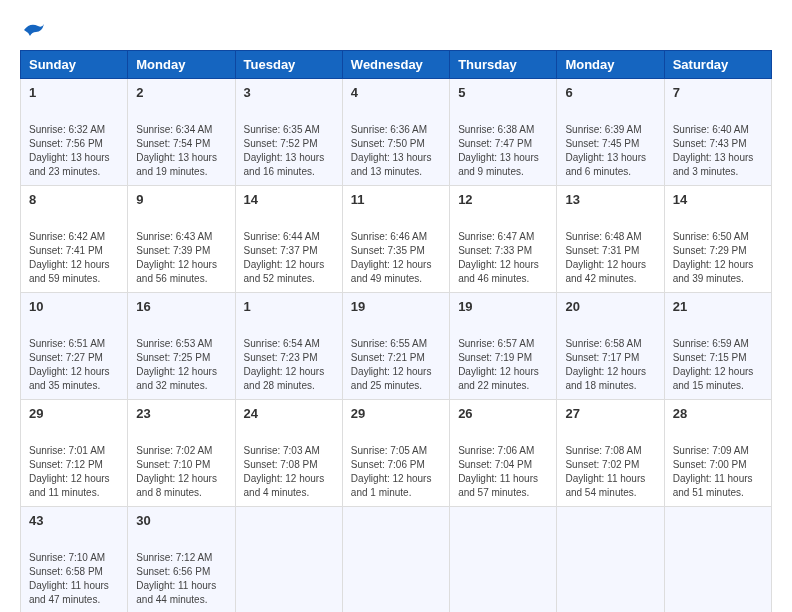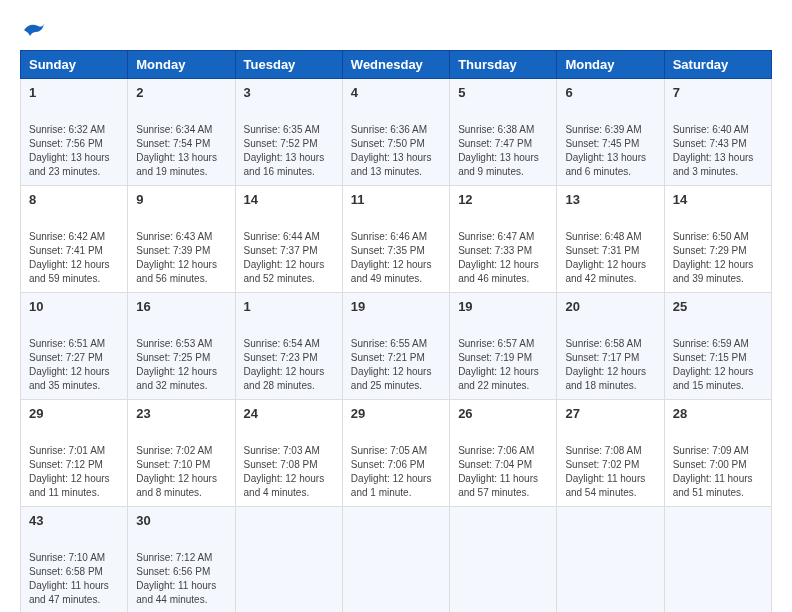--- a/index.html
+++ b/index.html
@@ -288,21 +288,21 @@
         </td>
         <td>
           <span class="day-num">20</span>
           <div class="day-info">
             Sunrise: 6:58 AM<br>
             Sunset: 7:17 PM<br>
             Daylight: 12 hours and 18 minutes.
           </div>
         </td>
         <td>
-          <span class="day-num">25</span>
+          <span class="day-num">21</span>
           <div class="day-info">
             Sunrise: 6:59 AM<br>
             Sunset: 7:15 PM<br>
             Daylight: 12 hours and 15 minutes.
           </div>
         </td>
       </tr>
       <tr>
         <td>
           <span class="day-num">29</span>

